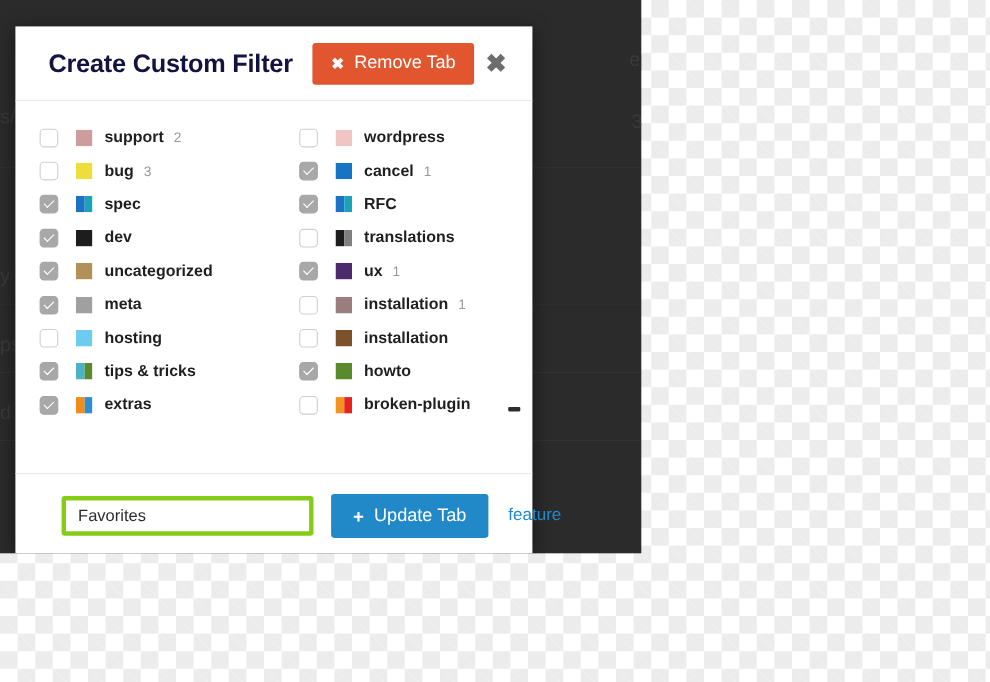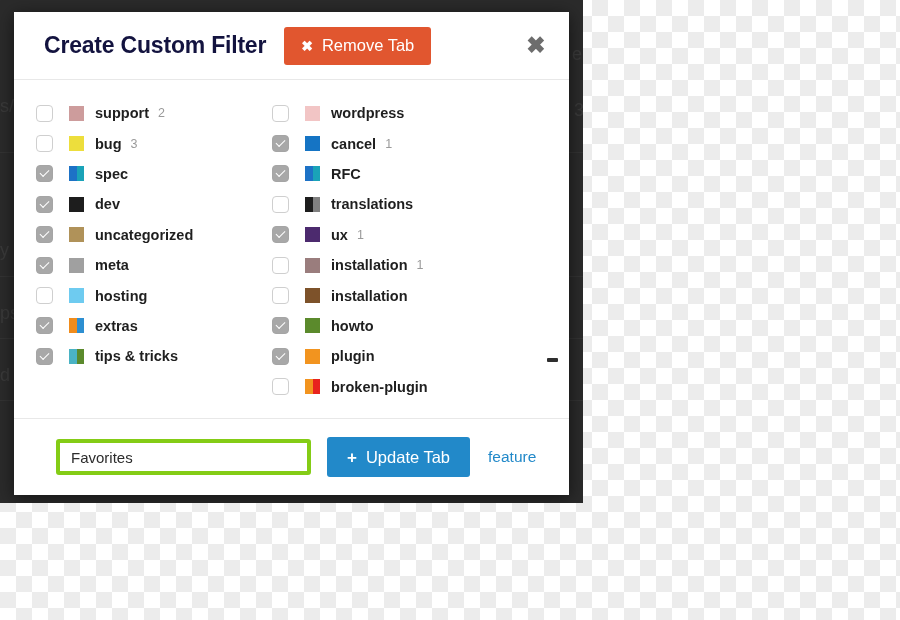--- a/index.html
+++ b/index.html
@@ -43,22 +43,22 @@
     left: 0;
     width: 583px;
     height: 1px;
     background: #333333;
   }
 
   
   #modal {
     position: absolute;
     left: 14px;
-    top: 12px;
-    width: 555px;
+    top: 24px;
+    width: 470px;
     height: 483px;
     background: #ffffff;
     box-shadow: 0 3px 16px rgba(0,0,0,.55);
     display: flex;
     flex-direction: column;
   }
 
   
   .modal-header {
     position: relative;
@@ -338,33 +338,33 @@
               <div class="cbox off"></div>
               <div class="swatch solid">
                 <span class="a" style="background: rgb(110, 203, 240);"></span>
                 <span class="b" style="background: rgb(110, 203, 240);"></span>
               </div>
               <div class="tag-label">hosting</div>
             </div>
             <div class="row">
               <div class="cbox on"></div>
               <div class="swatch">
+                <span class="a" style="background: rgb(74, 179, 196);"></span>
+                <span class="b" style="background: rgb(91, 138, 44);"></span>
+              </div>
+              <div class="tag-label">tips &amp; tricks</div>
+            </div>
+            <div class="row">
+              <div class="cbox on"></div>
+              <div class="swatch">
                 <span class="a" style="background: rgb(240, 140, 28);"></span>
                 <span class="b" style="background: rgb(45, 143, 209);"></span>
               </div>
               <div class="tag-label">extras</div>
             </div>
-            <div class="row">
-              <div class="cbox on"></div>
-              <div class="swatch">
-                <span class="a" style="background: rgb(74, 179, 196);"></span>
-                <span class="b" style="background: rgb(91, 138, 44);"></span>
-              </div>
-              <div class="tag-label">tips &amp; tricks</div>
-            </div>
           </div>
         <div class="column" id="col1">
             <div class="row">
               <div class="cbox off"></div>
               <div class="swatch solid">
                 <span class="a" style="background: rgb(242, 197, 197);"></span>
                 <span class="b" style="background: rgb(242, 197, 197);"></span>
               </div>
               <div class="tag-label">wordpress</div>
             </div>
@@ -419,28 +419,20 @@
               </div>
               <div class="tag-label">installation</div>
             </div>
             <div class="row">
               <div class="cbox on"></div>
               <div class="swatch solid">
                 <span class="a" style="background: rgb(91, 138, 44);"></span>
                 <span class="b" style="background: rgb(91, 138, 44);"></span>
               </div>
               <div class="tag-label">howto</div>
-            </div>
-            <div class="row">
-              <div class="cbox on"></div>
-              <div class="swatch solid">
-                <span class="a" style="background: rgb(242, 148, 31);"></span>
-                <span class="b" style="background: rgb(242, 148, 31);"></span>
-              </div>
-              <div class="tag-label">plugin</div>
             </div>
             <div class="row">
               <div class="cbox off"></div>
               <div class="swatch">
                 <span class="a" style="background: rgb(242, 148, 31);"></span>
                 <span class="b" style="background: rgb(232, 35, 30);"></span>
               </div>
               <div class="tag-label">broken-plugin</div>
             </div>
           </div>

